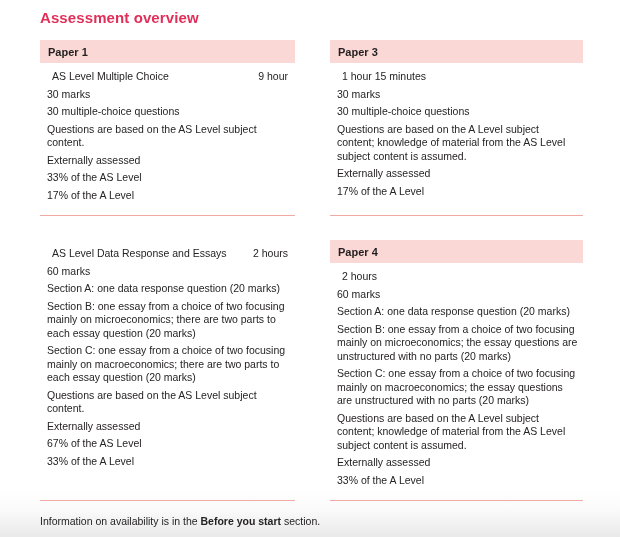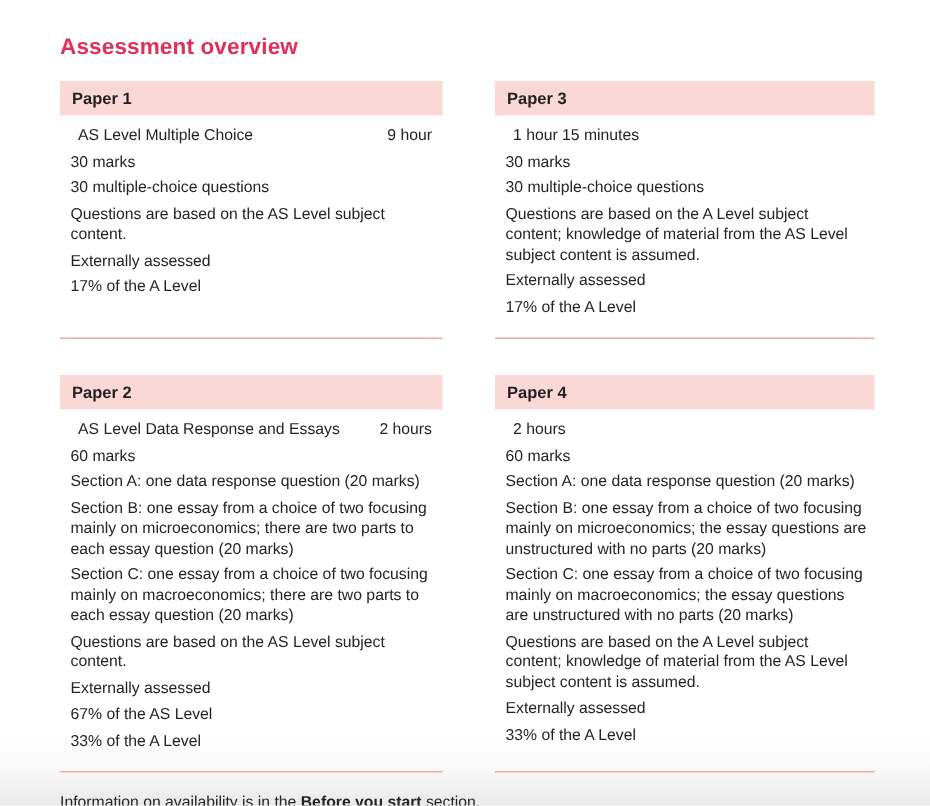--- a/index.html
+++ b/index.html
@@ -9,21 +9,21 @@
   }
   body {
     width: 620px;
     height: 537px;
     overflow: hidden;
     font-family: "Liberation Sans", "DejaVu Sans", sans-serif;
     color: #262324;
     background: linear-gradient(180deg, #ffffff 0%, #ffffff 91%, #fafafa 95%, #e9e9e9 100%);
   }
   .page {
-    padding: 23px 0 0 40px;
+    padding: 9px 0 0 40px;
     box-sizing: border-box;
     width: 620px;
     height: 537px;
   }
   .page-title {
     font-size: 15px;
     font-weight: 700;
     color: var(--accent, #e0305a);
     margin: 0 0 14px 0;
     letter-spacing: 0.1px;
@@ -107,20 +107,21 @@
       </header>
       <div class="paper-body">
         <div class="title-row">
           <span>AS Level Multiple Choice</span>
           <span class="duration">9 hour</span>
         </div>
         <p>30 marks</p>
         <p>30 multiple-choice questions</p>
         <p>Questions are based on the AS Level subject content.</p>
         <p>Externally assessed</p>
+        <p>33% of the AS Level</p>
         <p>17% of the A Level</p>
         <div class="pad-bottom"></div>
       </div>
       <div class="sep"></div>
     </section>
 
     <section class="paper-card">
       <header class="paper-header">
         <span>Paper 3</span>
       </header>
@@ -132,23 +133,20 @@
         <p>30 multiple-choice questions</p>
         <p>Questions are based on the A Level subject content; knowledge of material from the AS Level subject content is assumed.</p>
         <p>Externally assessed</p>
         <p>17% of the A Level</p>
         <div class="pad-bottom"></div>
       </div>
       <div class="sep"></div>
     </section>
 
     <section class="paper-card">
-      <header class="paper-header">
-        <span>Paper 2</span>
-      </header>
       <div class="paper-body">
         <div class="title-row">
           <span>AS Level Data Response and Essays</span>
           <span class="duration">2 hours</span>
         </div>
         <p>60 marks</p>
         <p>Section A: one data response question (20 marks)</p>
         <p>Section B: one essay from a choice of two focusing mainly on microeconomics; there are two parts to each essay question (20 marks)</p>
         <p>Section C: one essay from a choice of two focusing mainly on macroeconomics; there are two parts to each essay question (20 marks)</p>
         <p>Questions are based on the AS Level subject content.</p>

